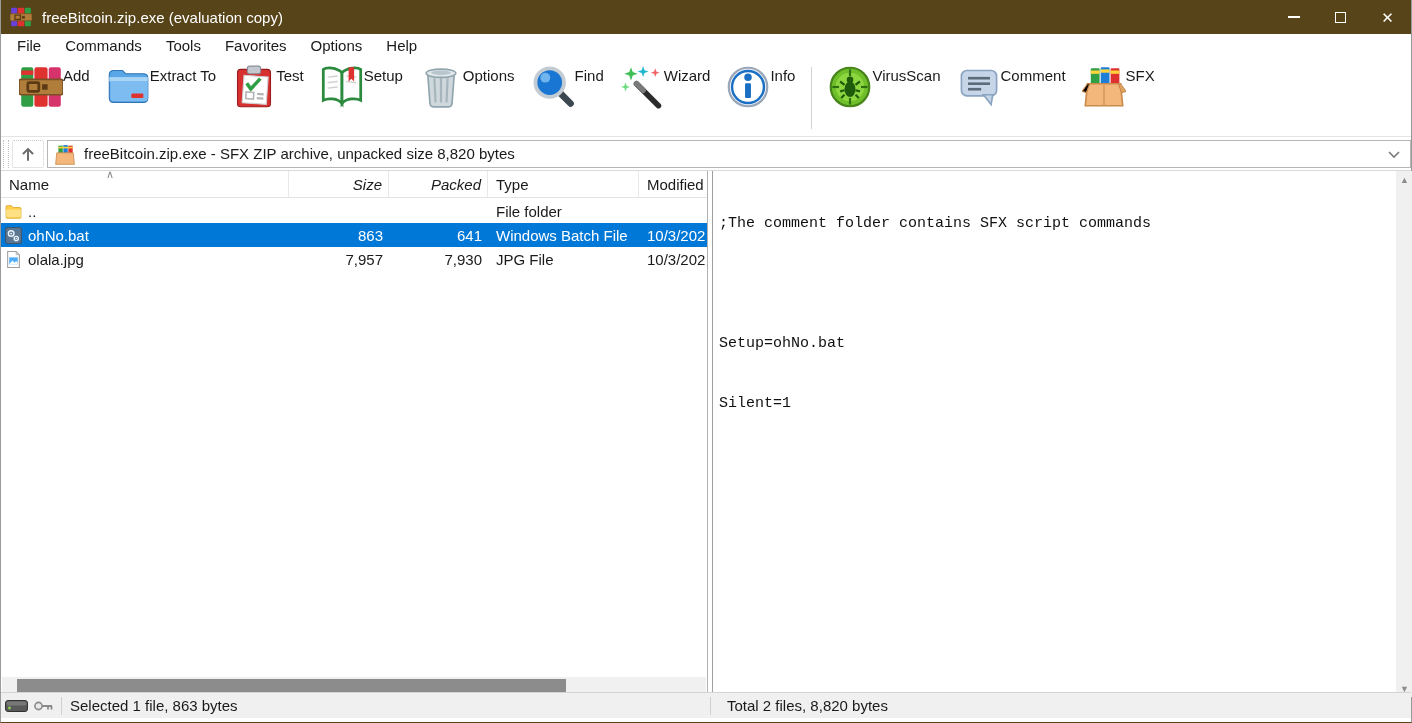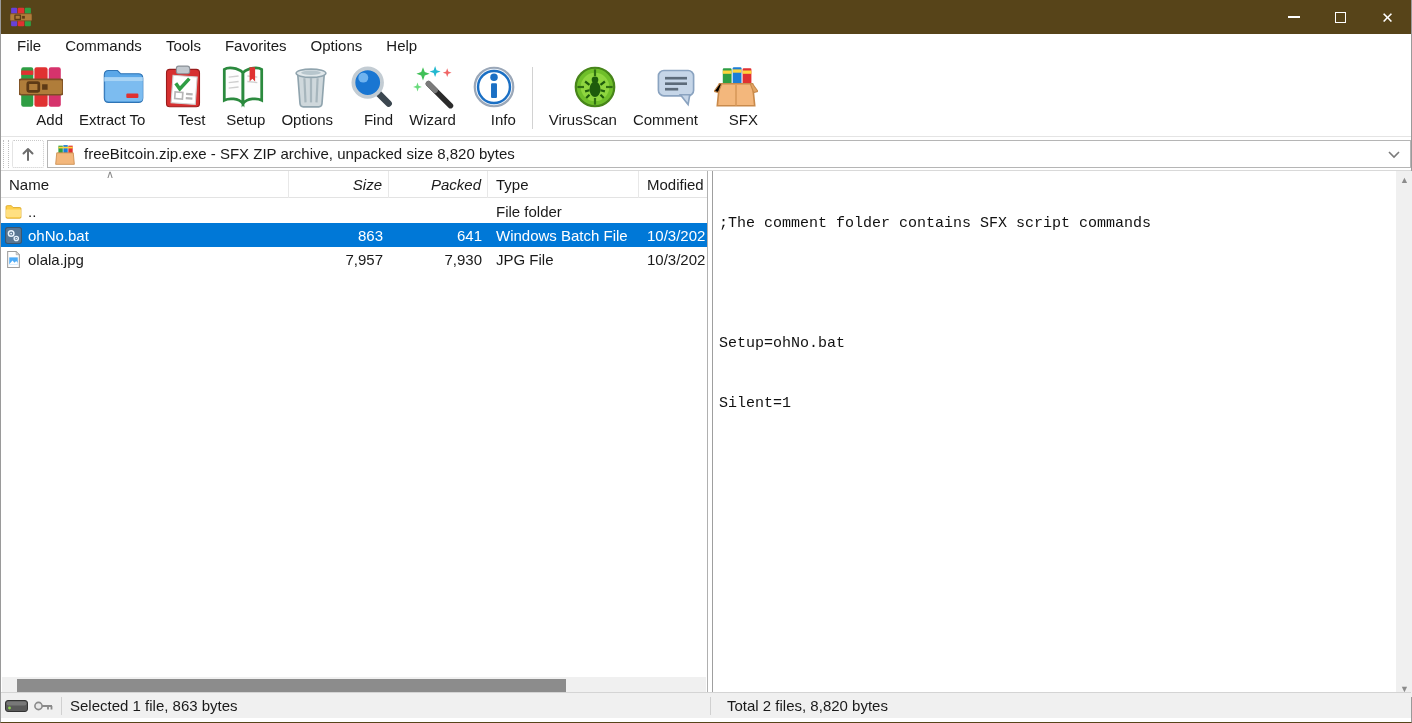--- a/index.html
+++ b/index.html
@@ -16,21 +16,21 @@
   .glyph-min { width:12px; height:2px; background:#fff; display:block; }
   .glyph-max { width:11px; height:11px; border:1.5px solid #fff; display:block; }
   .glyph-close { font-size:15px; line-height:1; }
 
   
   .menubar { position:absolute; left:0; top:34px; width:100%; height:27px; background:#fff; display:flex; padding-left:4px; }
   .menu-item { padding:3px 12px; cursor:default; }
 
   
   .toolbar { position:absolute; left:0; top:61px; width:100%; height:76px; background:#fff; border-bottom:1px solid #e4e4e4; display:flex; align-items:flex-start; padding-left:10px; }
-  .tool { display:flex; flex-direction:column; align-items:flex-end; padding:4px 8px 2px; min-width:56px; }
+  .tool { display:flex; flex-direction:row; align-items:flex-start; padding:4px 8px 2px; min-width:56px; }
   .tool-icon { width:44px; height:44px; display:block; }
   .tool-icon svg { width:44px; height:44px; }
   .tool-label { margin-top:2px; font-size:15px; white-space:nowrap; }
   .tb-sep { width:1px; height:62px; background:#d2d2d2; margin:6px 8px 0; }
 
   
   .addressrow { position:absolute; left:0; top:137px; width:100%; height:34px; background:#fff; border-bottom:1px solid #d9d9d9; display:flex; align-items:center; }
   .addr-gripper { width:6px; height:28px; margin-left:2px; border-left:1px dotted #c0c0c0; border-right:1px dotted #c0c0c0; }
   .up-btn { width:32px; height:28px; margin:0 3px; display:flex; align-items:center; justify-content:center; border:1px dotted #c9c9c9; border-radius:2px; background:#fff; }
   .addressbox { flex:1; height:28px; margin-right:0; border:1px solid #b5b5b5; background:#fff; display:flex; align-items:center; padding:0 6px; }
@@ -84,20 +84,21 @@
     <span class="app-icon">
       <svg viewBox="0 0 40 40">
         <rect x="2" y="3" width="11" height="34" rx="2" fill="#6741d9"></rect>
         <rect x="14" y="3" width="12" height="34" rx="2" fill="#e03131"></rect>
         <rect x="27" y="3" width="11" height="34" rx="2" fill="#2f9e44"></rect>
         <rect x="0" y="14" width="40" height="13" rx="2" fill="#b07d3a" stroke="#7c4f24" stroke-width="1.5"></rect>
         <rect x="9" y="16.5" width="10" height="8" rx="1" fill="none" stroke="#5d3a16" stroke-width="2.5"></rect>
         <rect x="22" y="18" width="5" height="5" fill="#5d3a16"></rect>
       </svg>
     </span>
+    <span class="title-text">freeBitcoin.zip.exe (evaluation copy)</span>
     <div class="win-controls">
       <div class="ctl">
           <span class="glyph-min"></span>
         </div>
       <div class="ctl">
           <span class="glyph-max"></span>
         </div>
       <div class="ctl">
           <span class="glyph-close">✕</span>
         </div>

